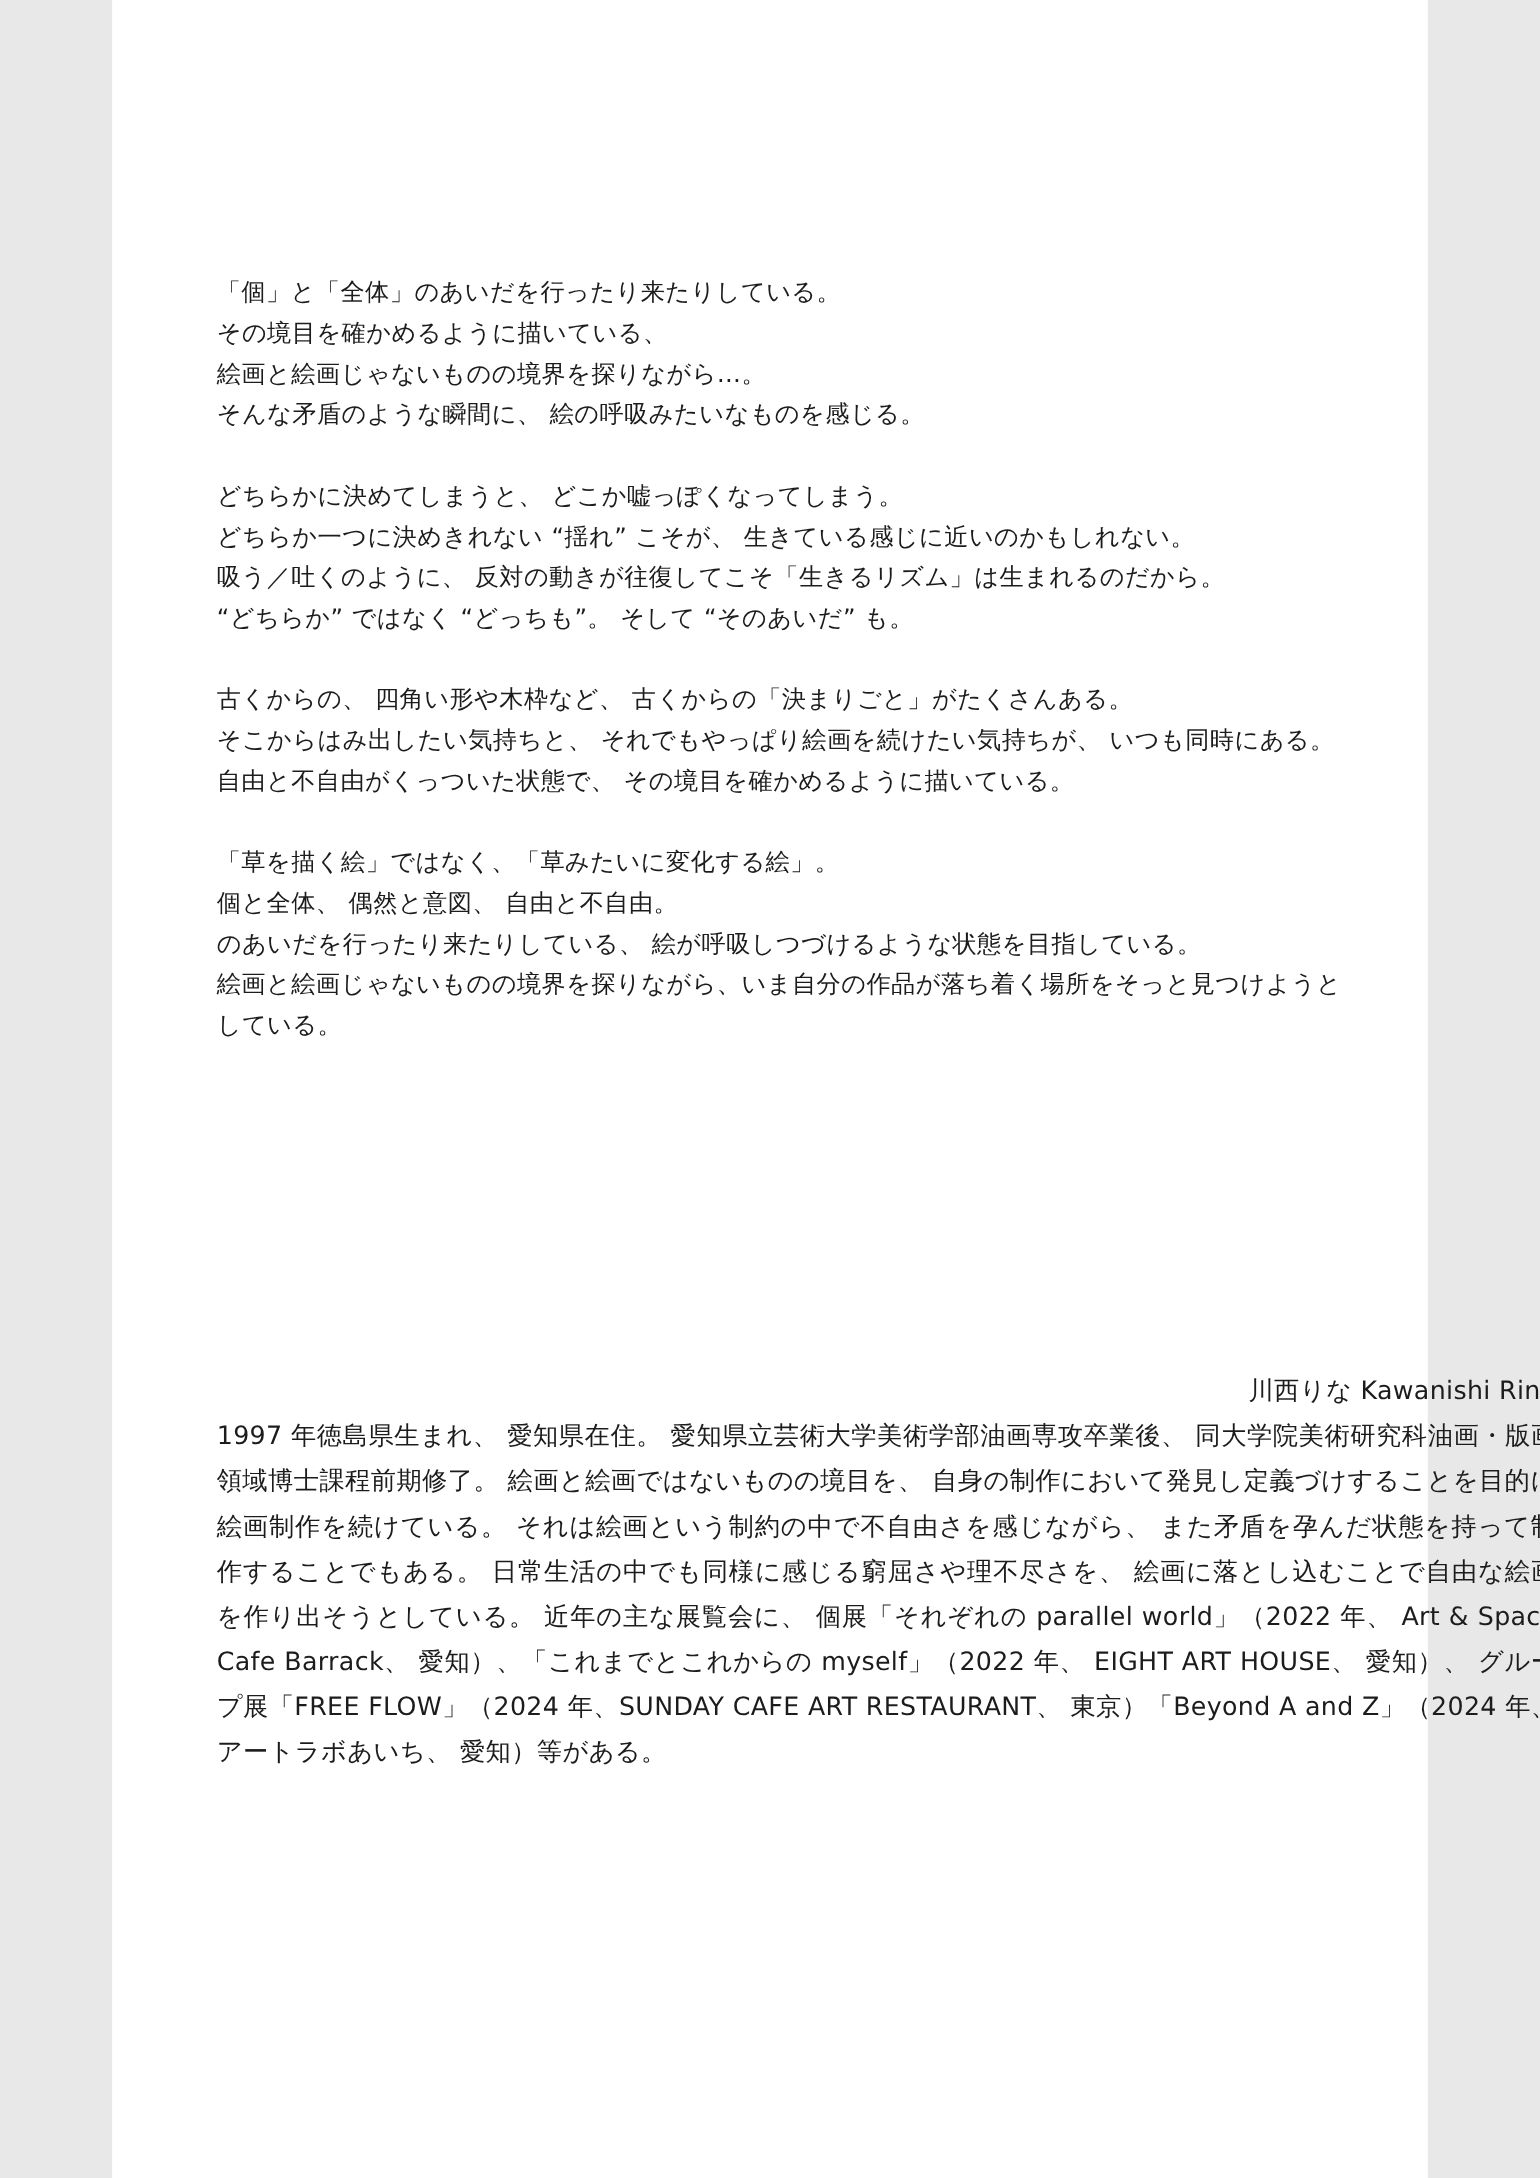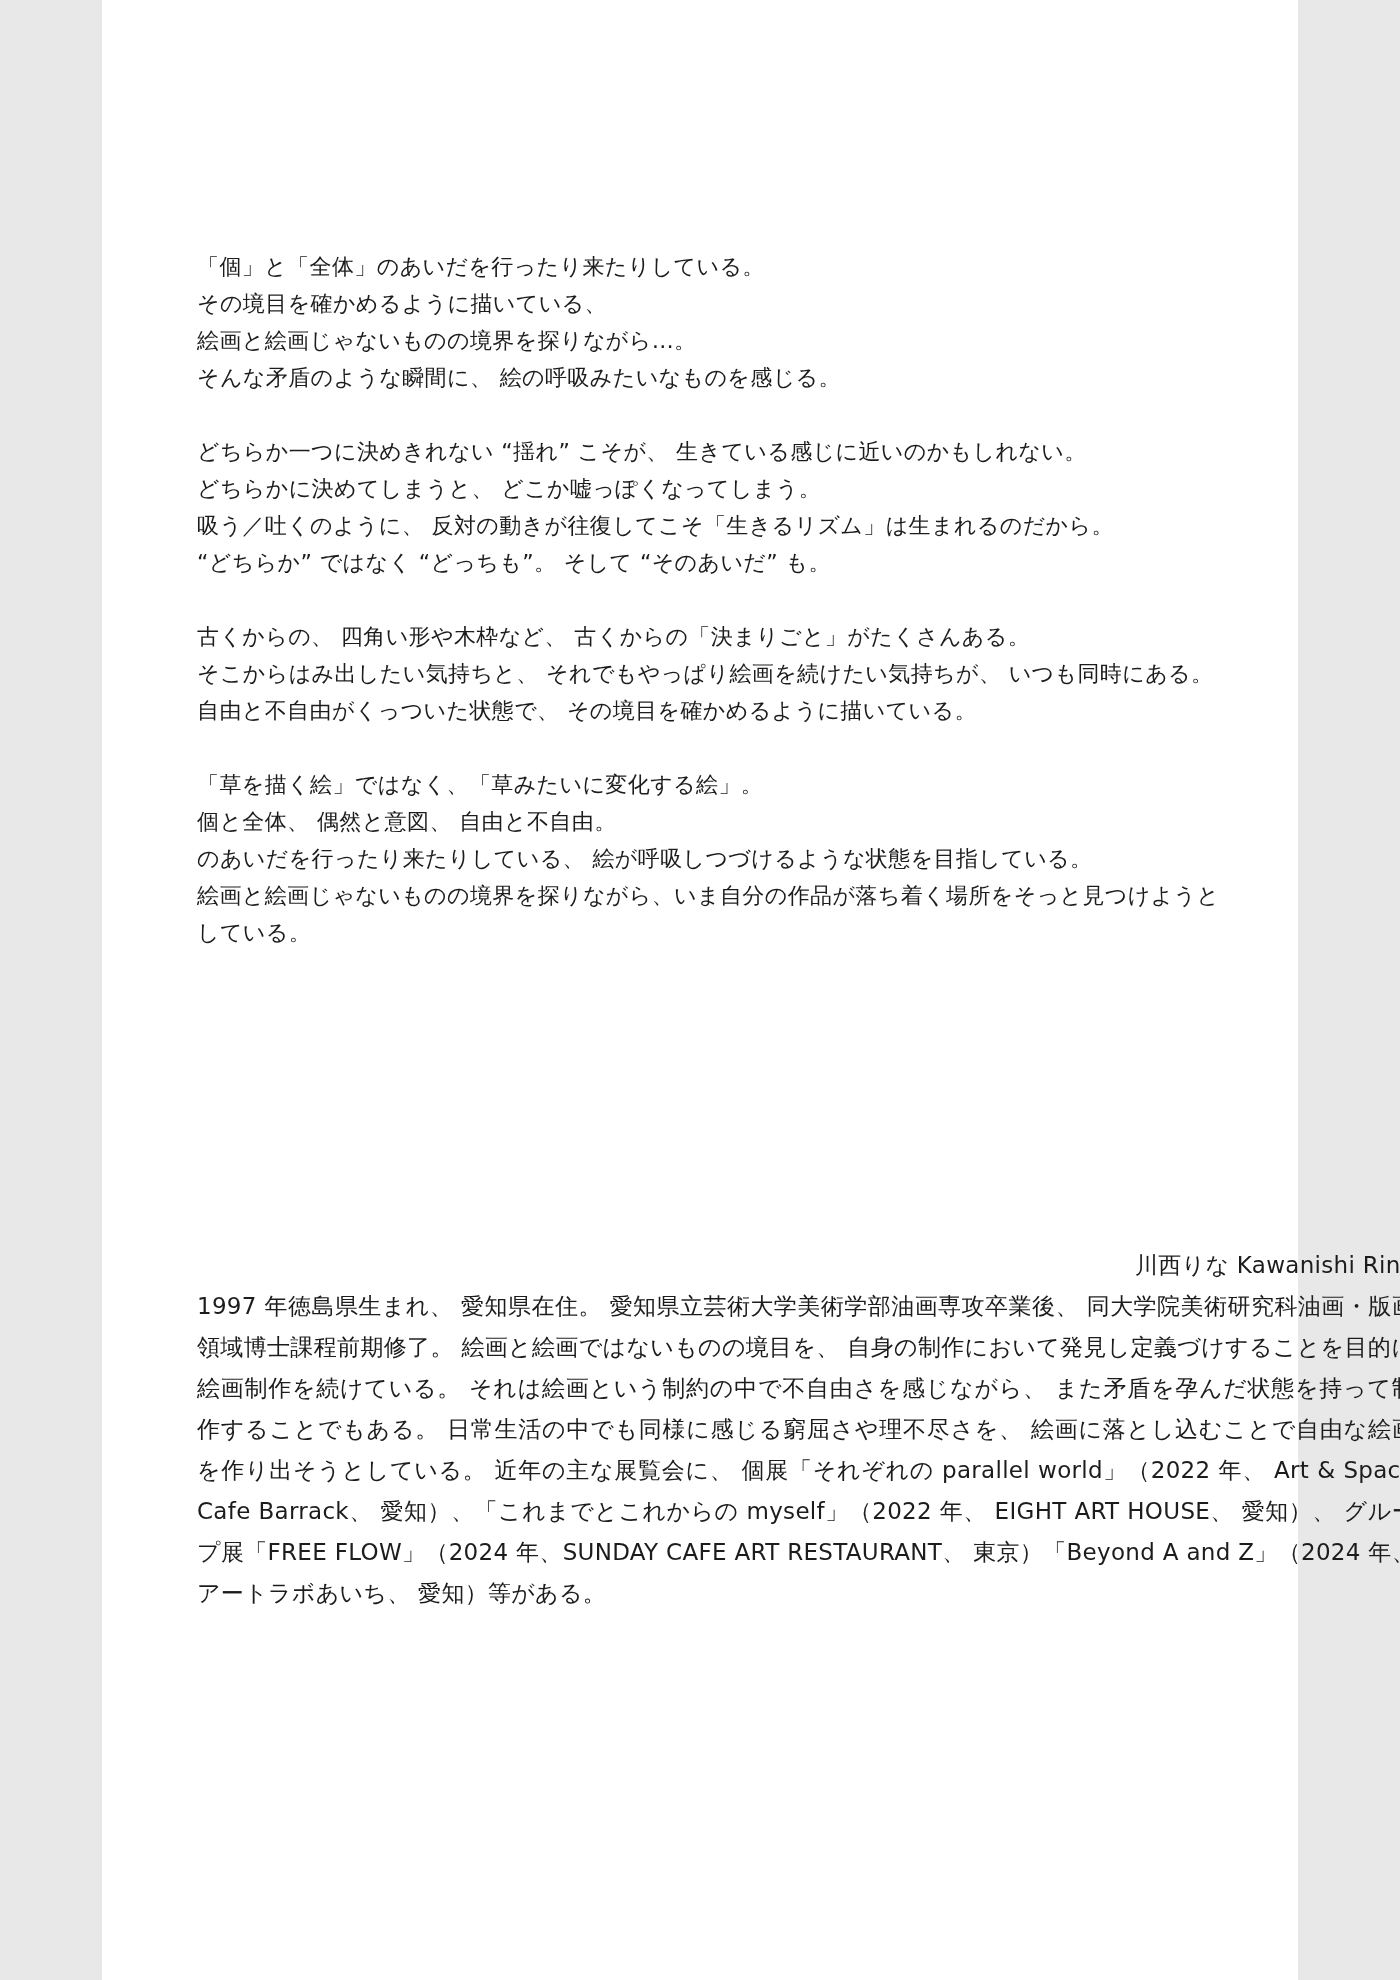--- a/index.html
+++ b/index.html
@@ -59,22 +59,22 @@
   <section class="statement">
 
     <p>
       <span class="line">「個」と「全体」のあいだを行ったり来たりしている。</span>
       <span class="line">その境目を確かめるように描いている、</span>
       <span class="line">絵画と絵画じゃないものの境界を探りながら…。</span>
       <span class="line">そんな矛盾のような瞬間に、 絵の呼吸みたいなものを感じる。</span>
     </p>
 
     <p>
+      <span class="line">どちらかに決めてしまうと、 どこか嘘っぽくなってしまう。</span>
       <span class="line">どちらか一つに決めきれない “揺れ” こそが、 生きている感じに近いのかもしれない。</span>
-      <span class="line">どちらかに決めてしまうと、 どこか嘘っぽくなってしまう。</span>
       <span class="line">吸う／吐くのように、 反対の動きが往復してこそ「生きるリズム」は生まれるのだから。</span>
       <span class="line">“どちらか” ではなく “どっちも”。 そして “そのあいだ” も。</span>
     </p>
 
     <p>
       <span class="line">古くからの、 四角い形や木枠など、 古くからの「決まりごと」がたくさんある。</span>
       <span class="line">そこからはみ出したい気持ちと、 それでもやっぱり絵画を続けたい気持ちが、 いつも同時にある。</span>
       <span class="line">自由と不自由がくっついた状態で、 その境目を確かめるように描いている。</span>
     </p>
 

